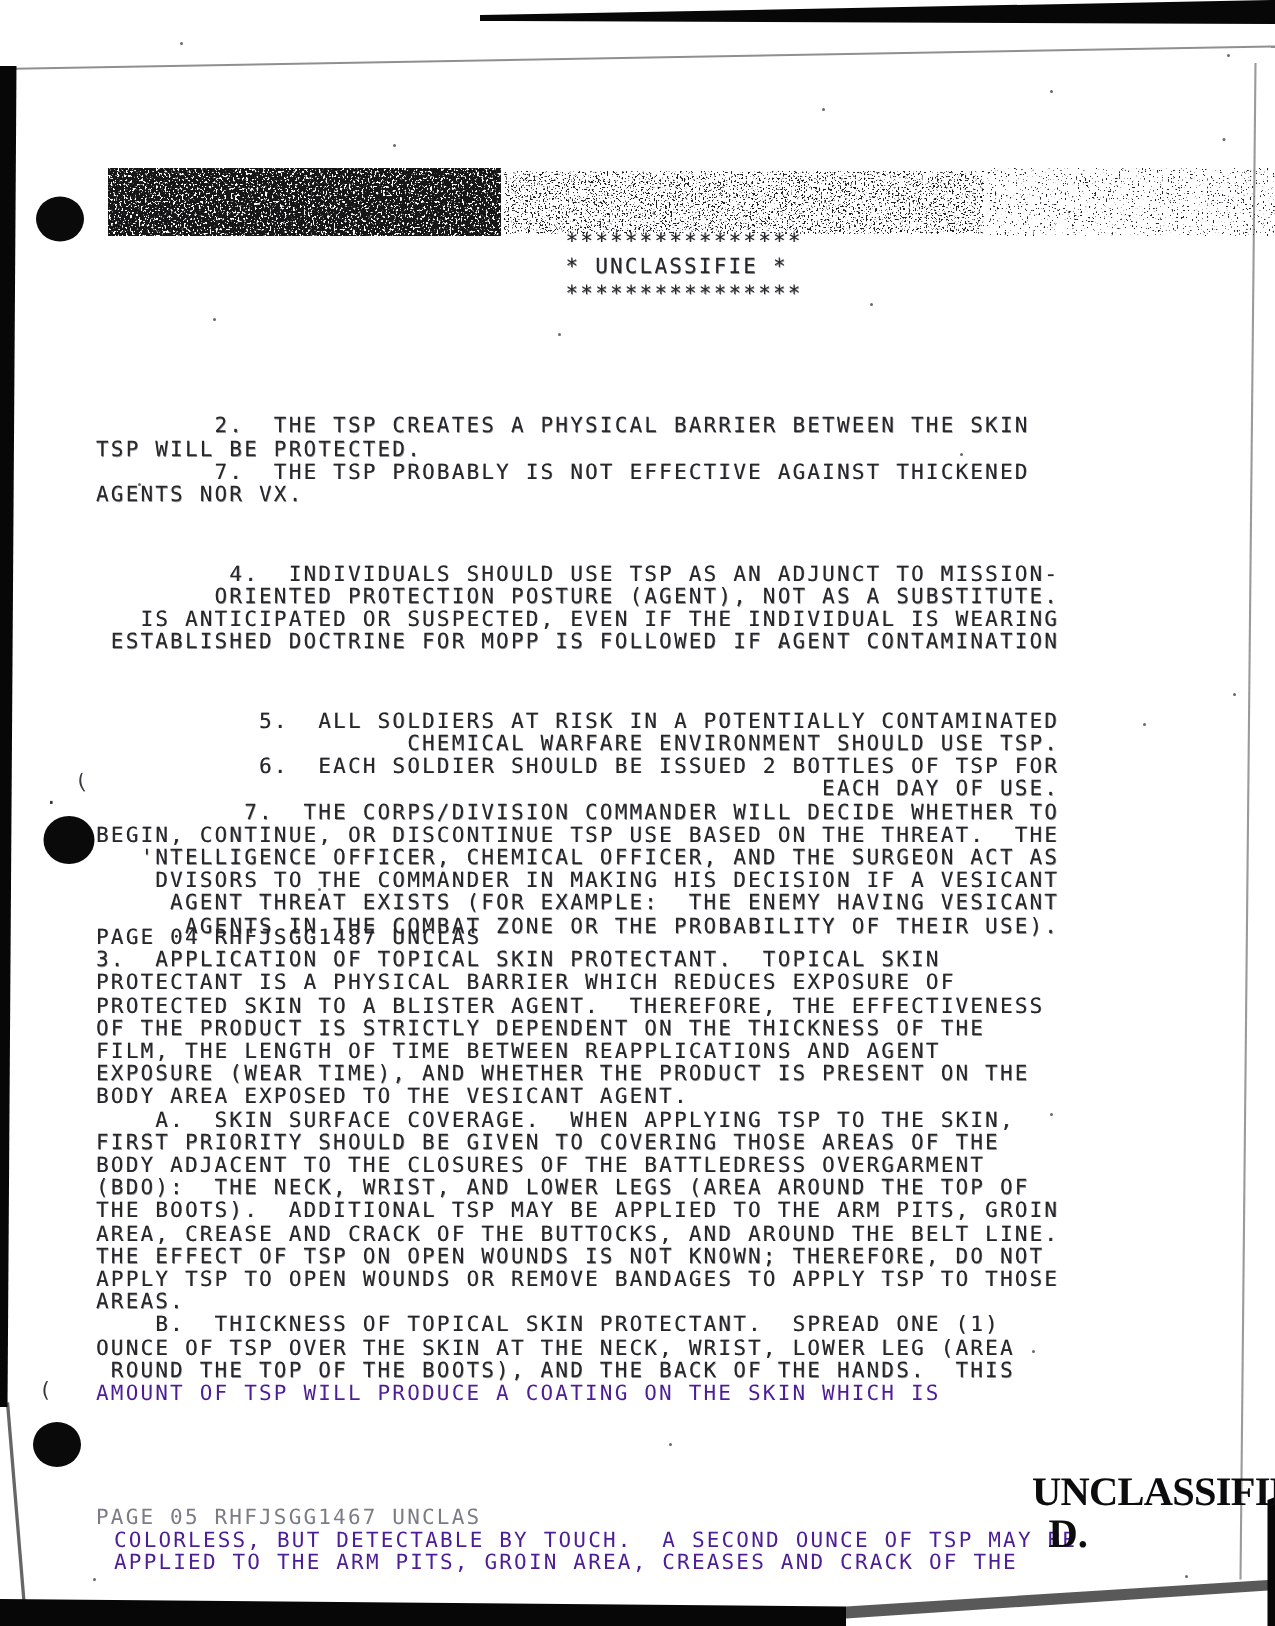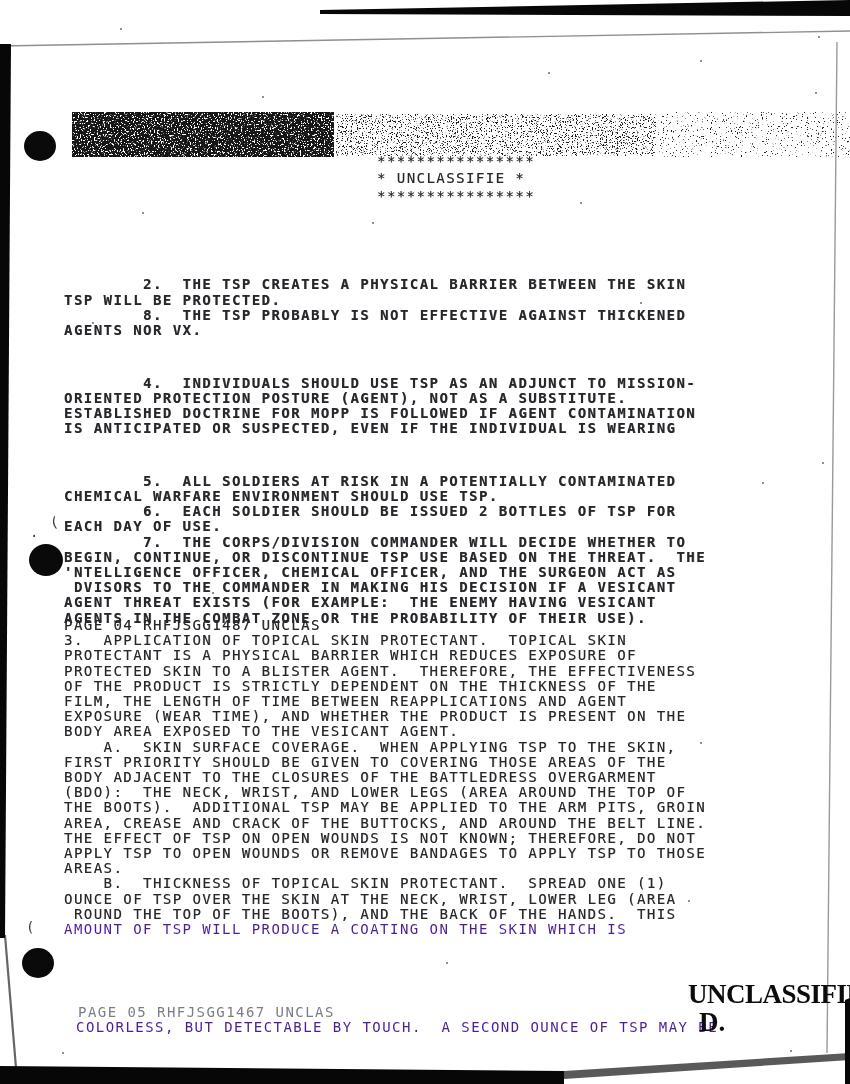--- a/index.html
+++ b/index.html
@@ -6,27 +6,27 @@
   .canvas{
     position:relative;width:850px;height:1084px;background:#ffffff;
     overflow:hidden;font-family:"DejaVu Sans Mono",monospace;
   }
   .mono{
     position:absolute;white-space:pre;font-size:14px;line-height:15.2px;
     letter-spacing:1.45px;color:#26262b;
     text-shadow:0.35px 0.35px 0 rgba(38,38,43,0.5);
   }
   .line{white-space:pre;}
-  .para{margin:0;font-weight:bold;}
-  .para + .para{margin-top:7px;}
+  .para{margin:0;}
+  .para + .para{margin-top:7px;text-align:right;}
   #banner{left:377px;top:153px;line-height:17.4px;}
   #block1{left:64px;top:247px;}
   #block2{left:64px;top:618px;}
   #block2-last{left:64px;top:922px;color:#4c1d95;text-shadow:none;}
-  #block3-header{left:64px;top:1005px;color:#7b7c86;text-shadow:none;margin-left:14px;}
+  #block3-header{left:64px;top:1005px;color:#7b7c86;text-shadow:none;}
   #block3-faded{left:76px;top:1020px;color:#4c1d95;text-shadow:none;}
   .stamp{
     position:absolute;font-family:"Liberation Serif",serif;font-weight:700;
     color:#0c0c0e;line-height:1;
   }
   #stamp1{left:688px;top:981px;font-size:27px;letter-spacing:-0.5px;}
   #stamp2{left:699px;top:1009px;font-size:27px;}
   .stray{position:absolute;color:#3a3a42;font-size:14px;font-family:"DejaVu Sans Mono",monospace;}
   #stray-dot{left:30px;top:524px;}
   #stray-paren1{left:50px;top:514px;transform:rotate(-8deg);}
@@ -76,30 +76,30 @@
     <rect x="658" y="112" width="192" height="45" filter="url(#sp-sparse)"></rect>
 
     <ellipse cx="40" cy="146" rx="16" ry="15" fill="#0a0a0a"></ellipse>
     <ellipse cx="46" cy="560" rx="17" ry="16" fill="#0a0a0a"></ellipse>
     <ellipse cx="38" cy="963" rx="16" ry="15" fill="#0a0a0a"></ellipse>
   </svg>
 
   <div class="mono" id="banner"><div class="line">****************</div><div class="line">* UNCLASSIFIE *</div><div class="line">****************</div></div>
 
   <div class="mono" id="block1">
-    <div class="para"><div class="line">        2.  THE TSP CREATES A PHYSICAL BARRIER BETWEEN THE SKIN</div><div class="line">TSP WILL BE PROTECTED.</div><div class="line">        8.  THE TSP PROBABLY IS NOT EFFECTIVE AGAINST THICKENED</div><div class="line">AGENTS NOR VX.</div></div>
-    <div class="para"><div class="line">        4.  INDIVIDUALS SHOULD USE TSP AS AN ADJUNCT TO MISSION-</div><div class="line">ORIENTED PROTECTION POSTURE (AGENT), NOT AS A SUBSTITUTE.</div><div class="line">ESTABLISHED DOCTRINE FOR MOPP IS FOLLOWED IF AGENT CONTAMINATION</div><div class="line">IS ANTICIPATED OR SUSPECTED, EVEN IF THE INDIVIDUAL IS WEARING</div></div>
+    <div class="para"><div class="line">        2.  THE TSP CREATES A PHYSICAL BARRIER BETWEEN THE SKIN</div><div class="line">TSP WILL BE PROTECTED.</div><div class="line">        7.  THE TSP PROBABLY IS NOT EFFECTIVE AGAINST THICKENED</div><div class="line">AGENTS NOR VX.</div></div>
+    <div class="para"><div class="line">        4.  INDIVIDUALS SHOULD USE TSP AS AN ADJUNCT TO MISSION-</div><div class="line">ORIENTED PROTECTION POSTURE (AGENT), NOT AS A SUBSTITUTE.</div><div class="line">IS ANTICIPATED OR SUSPECTED, EVEN IF THE INDIVIDUAL IS WEARING</div><div class="line">ESTABLISHED DOCTRINE FOR MOPP IS FOLLOWED IF AGENT CONTAMINATION</div></div>
     <div class="para"><div class="line">        5.  ALL SOLDIERS AT RISK IN A POTENTIALLY CONTAMINATED</div><div class="line">CHEMICAL WARFARE ENVIRONMENT SHOULD USE TSP.</div><div class="line">        6.  EACH SOLDIER SHOULD BE ISSUED 2 BOTTLES OF TSP FOR</div><div class="line">EACH DAY OF USE.</div><div class="line">        7.  THE CORPS/DIVISION COMMANDER WILL DECIDE WHETHER TO</div><div class="line">BEGIN, CONTINUE, OR DISCONTINUE TSP USE BASED ON THE THREAT.  THE</div><div class="line">'NTELLIGENCE OFFICER, CHEMICAL OFFICER, AND THE SURGEON ACT AS</div><div class="line"> DVISORS TO THE COMMANDER IN MAKING HIS DECISION IF A VESICANT</div><div class="line">AGENT THREAT EXISTS (FOR EXAMPLE:  THE ENEMY HAVING VESICANT</div><div class="line">AGENTS IN THE COMBAT ZONE OR THE PROBABILITY OF THEIR USE).</div></div>
   </div>
 
   <div class="mono" id="block2"><div class="line">PAGE 04 RHFJSGG1487 UNCLAS</div><div class="line">3.  APPLICATION OF TOPICAL SKIN PROTECTANT.  TOPICAL SKIN</div><div class="line">PROTECTANT IS A PHYSICAL BARRIER WHICH REDUCES EXPOSURE OF</div><div class="line">PROTECTED SKIN TO A BLISTER AGENT.  THEREFORE, THE EFFECTIVENESS</div><div class="line">OF THE PRODUCT IS STRICTLY DEPENDENT ON THE THICKNESS OF THE</div><div class="line">FILM, THE LENGTH OF TIME BETWEEN REAPPLICATIONS AND AGENT</div><div class="line">EXPOSURE (WEAR TIME), AND WHETHER THE PRODUCT IS PRESENT ON THE</div><div class="line">BODY AREA EXPOSED TO THE VESICANT AGENT.</div><div class="line">    A.  SKIN SURFACE COVERAGE.  WHEN APPLYING TSP TO THE SKIN,</div><div class="line">FIRST PRIORITY SHOULD BE GIVEN TO COVERING THOSE AREAS OF THE</div><div class="line">BODY ADJACENT TO THE CLOSURES OF THE BATTLEDRESS OVERGARMENT</div><div class="line">(BDO):  THE NECK, WRIST, AND LOWER LEGS (AREA AROUND THE TOP OF</div><div class="line">THE BOOTS).  ADDITIONAL TSP MAY BE APPLIED TO THE ARM PITS, GROIN</div><div class="line">AREA, CREASE AND CRACK OF THE BUTTOCKS, AND AROUND THE BELT LINE.</div><div class="line">THE EFFECT OF TSP ON OPEN WOUNDS IS NOT KNOWN; THEREFORE, DO NOT</div><div class="line">APPLY TSP TO OPEN WOUNDS OR REMOVE BANDAGES TO APPLY TSP TO THOSE</div><div class="line">AREAS.</div><div class="line">    B.  THICKNESS OF TOPICAL SKIN PROTECTANT.  SPREAD ONE (1)</div><div class="line">OUNCE OF TSP OVER THE SKIN AT THE NECK, WRIST, LOWER LEG (AREA</div><div class="line"> ROUND THE TOP OF THE BOOTS), AND THE BACK OF THE HANDS.  THIS</div></div>
   <div class="mono" id="block2-last"><div class="line">AMOUNT OF TSP WILL PRODUCE A COATING ON THE SKIN WHICH IS</div></div>
 
   <div class="mono" id="block3-header"><div class="line">PAGE 05 RHFJSGG1467 UNCLAS</div></div>
-  <div class="mono" id="block3-faded"><div class="line">COLORLESS, BUT DETECTABLE BY TOUCH.  A SECOND OUNCE OF TSP MAY BE</div></div>
+  <div class="mono" id="block3-faded"><div class="line">COLORLESS, BUT DETECTABLE BY TOUCH.  A SECOND OUNCE OF TSP MAY BE</div><div class="line">APPLIED TO THE ARM PITS, GROIN AREA, CREASES AND CRACK OF THE</div></div>
 
   <div class="stamp" id="stamp1">UNCLASSIFIE</div>
   <div class="stamp" id="stamp2">D.</div>
 
   <span class="stray" id="stray-dot">.</span>
   <span class="stray" id="stray-paren1">(</span>
   <span class="stray" id="stray-paren2">(</span>
 
 <span class="speck" style="left: 120px; top: 28px;"></span>
     <span class="speck" style="left: 262px; top: 96px;"></span>

